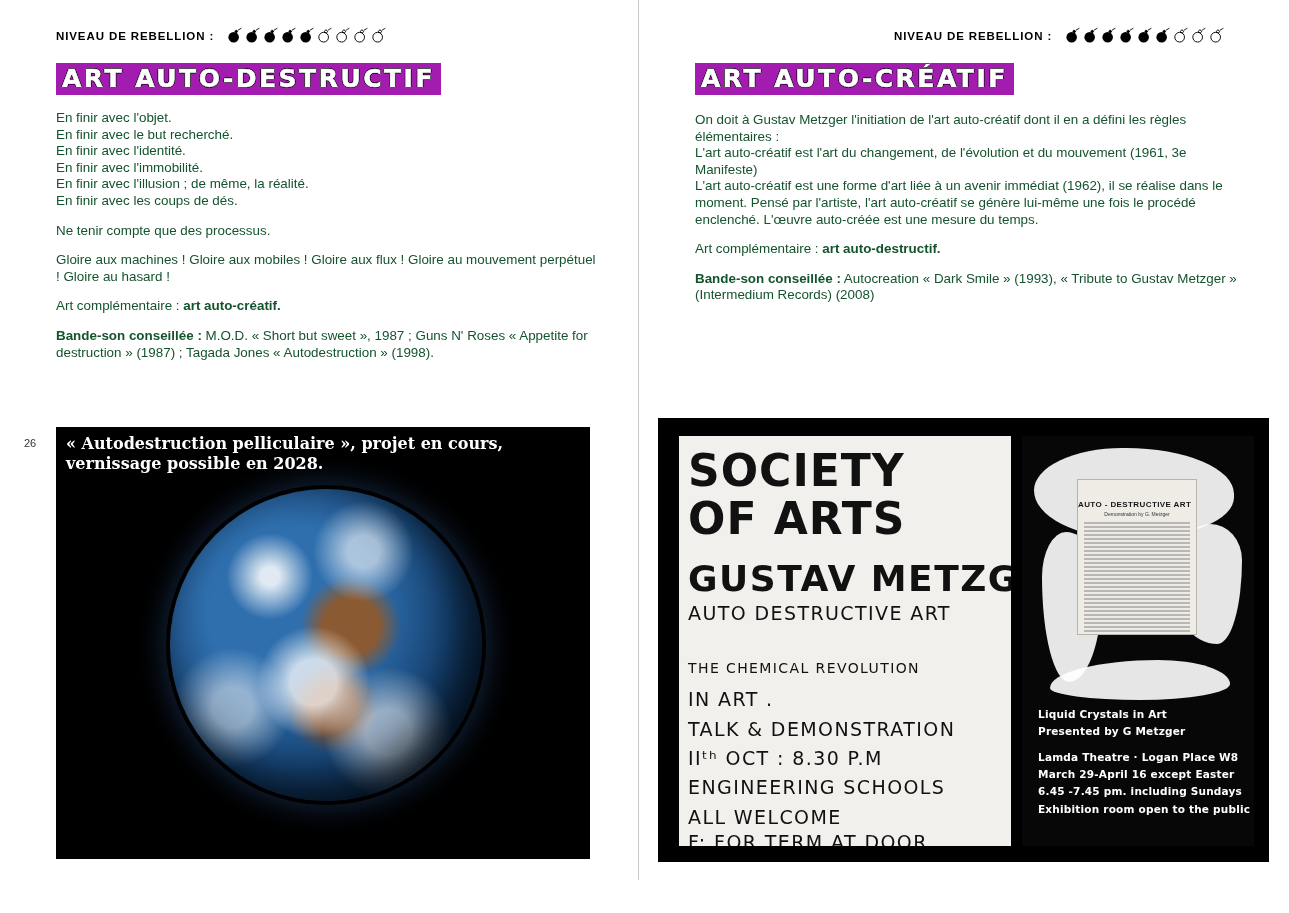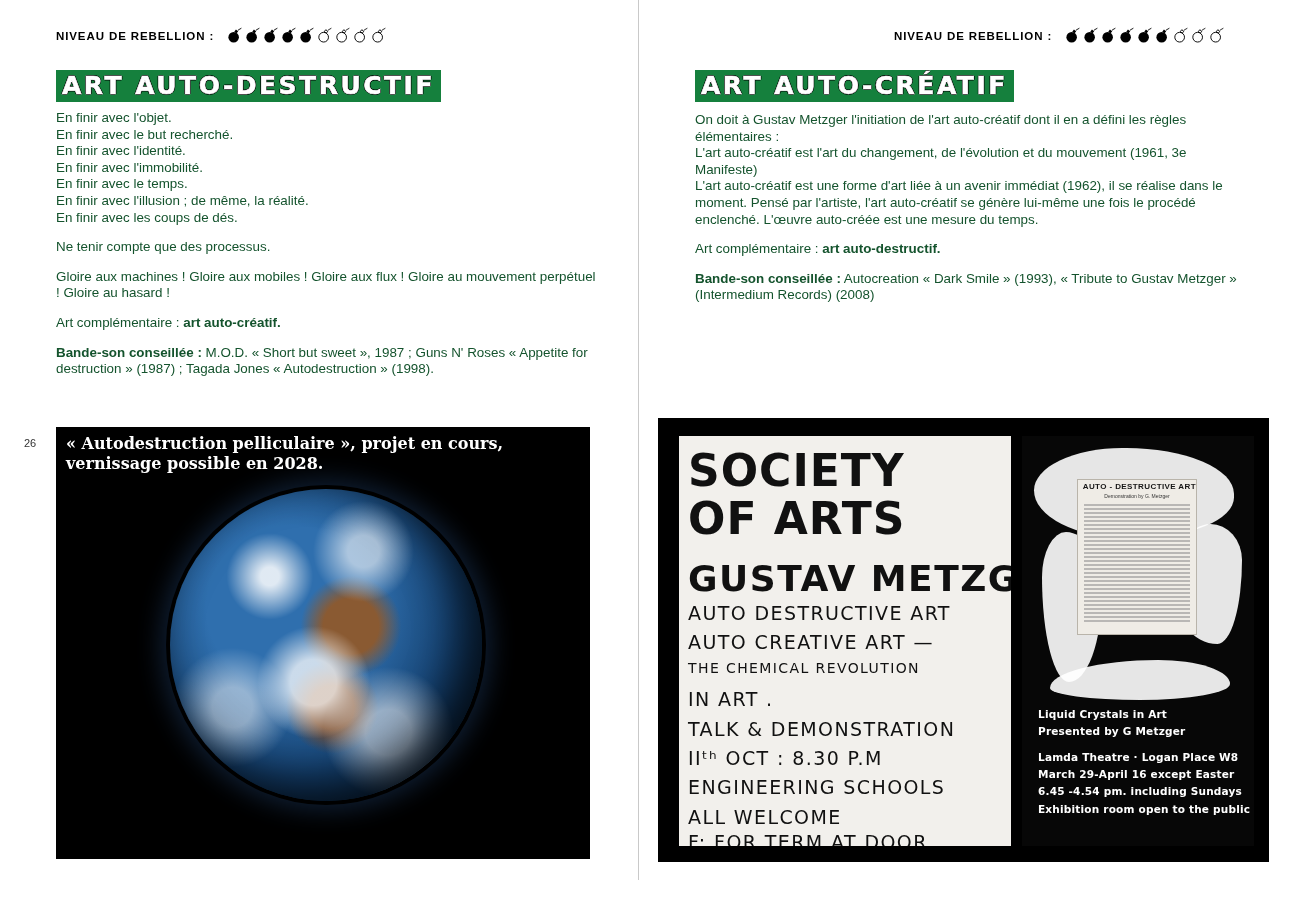--- a/index.html
+++ b/index.html
@@ -42,25 +42,24 @@
     letter-spacing: 0.9px;
     color: #000;
     white-space: nowrap;
   }
   .bomb-row { display: flex; align-items: center; gap: 1px; }
   .bomb { display: block; }
 
   
   .title-banner {
     position: absolute;
-    background: #15803d;
+    background: #a21caf;
     color: #fff;
     padding: 3px 6px 4px 6px;
     display: inline-block;
-    margin-top: 7px;
   }
   .title-banner .t {
     font-family: "DejaVu Sans", sans-serif;
     font-weight: bold;
     font-size: 25px;
     letter-spacing: 2.5px;
     line-height: 1;
     color: #ffffff;
     text-shadow:
       1px 0 0 #000, -1px 0 0 #000, 0 1px 0 #000, 0 -1px 0 #000;
@@ -153,24 +152,24 @@
   }
   .leaflet {
     position: absolute;
     background: #efece6;
     overflow: hidden;
     box-shadow: 0 0 0 1px #b9b4aa;
   }
   .leaflet-title {
     font-size: 8px;
     font-weight: bold;
-    text-align: right;
+    text-align: left;
     letter-spacing: 0.4px;
     color: #161616;
-    margin-top: 2px;
+    margin-top: 20px;
   }
   .leaflet-sub {
     font-size: 5px;
     text-align: center;
     color: #333;
     margin-top: 2px;
   }
   .leaflet-body {
     margin: 5px 6px 0 6px;
     font-size: 3px;
@@ -262,21 +261,20 @@
 
     <div class="title-banner" style="left:56px; top:63px;">
       <div class="t">ART AUTO-DESTRUCTIF</div>
     </div>
 
     <div class="body-text" style="left:56px; top:110px; width:545px;">
       <p>En finir avec l'objet.</p>
       <p>En finir avec le but recherché.</p>
       <p>En finir avec l'identité.</p>
       <p>En finir avec l'immobilité.</p>
-      <p>En finir avec le temps.</p>
       <p>En finir avec l'illusion ; de même, la réalité.</p>
       <p>En finir avec les coups de dés.</p>
       <div class="spacer"></div>
       <p>Ne tenir compte que des processus.</p>
       <div class="spacer"></div>
       <p>Gloire aux machines ! Gloire aux mobiles ! Gloire aux flux ! Gloire au mouvement perpétuel ! Gloire au hasard !</p>
       <div class="spacer"></div>
       <p><span>Art complémentaire : </span><span class="bold">art auto-créatif.</span></p>
       <div class="spacer"></div>
       <p><span class="bold">Bande-son conseillée :</span><span> M.O.D. « Short but sweet », 1987 ; Guns N' Roses « Appetite for destruction » (1987) ; Tagada Jones « Autodestruction » (1998).</span></p>
@@ -361,21 +359,20 @@
 
     <div class="img-box" style="left:19px; top:418px; width:611px; height:444px;">
 
       <div class="poster-strip" style="left:0; top:0; width:21px; height:444px;"></div>
 
       <div class="poster" style="left:21px; top:18px; width:332px; height:410px;">
         <div class="poster-line poster-big" style="left:9px; top:14px;">SOCIETY</div>
         <div class="poster-line poster-big" style="left:9px; top:62px;">OF ARTS</div>
         <div class="poster-line poster-mid" style="left:9px; top:122px;">GUSTAV METZGER</div>
         <div class="poster-line poster-small" style="left:9px; top:166px;">AUTO DESTRUCTIVE ART</div>
-        <div class="poster-line poster-small" style="left:9px; top:195px;">AUTO CREATIVE ART —</div>
         <div class="poster-line poster-small" style="left:9px; top:224px; font-size:14px;">THE CHEMICAL REVOLUTION</div>
         <div class="poster-line poster-small" style="left:9px; top:252px;">IN ART .</div>
         <div class="poster-line poster-small" style="left:9px; top:282px;">TALK &amp; DEMONSTRATION</div>
         <div class="poster-line poster-small" style="left:9px; top:311px;">IIᵗʰ OCT : 8.30 P.M</div>
         <div class="poster-line poster-small" style="left:9px; top:340px;">ENGINEERING SCHOOLS</div>
         <div class="poster-line poster-small" style="left:9px; top:370px;">ALL WELCOME</div>
         <div class="poster-line poster-small" style="left:9px; top:395px;">F: FOR TERM AT DOOR</div>
       </div>
 
       <div style="position:absolute; left:364px; top:18px; width:232px; height:410px; background:#070707;">
@@ -420,20 +417,20 @@
               <span></span>
           </div>
         </div>
 
         <div class="crystals" style="left:16px; top:270px;">
           <div>Liquid Crystals in Art</div>
           <div>Presented by G Metzger</div>
           <div style="height:8px;"></div>
           <div>Lamda Theatre ·  Logan Place W8</div>
           <div>March 29-April 16   except Easter</div>
-          <div>6.45 -4.54 pm.  including Sundays</div>
+          <div>6.45 -7.45 pm.  including Sundays</div>
           <div>Exhibition room open to the public</div>
         </div>
       </div>
     </div>
 
   </div>
 </div>
 
 </body></html>

